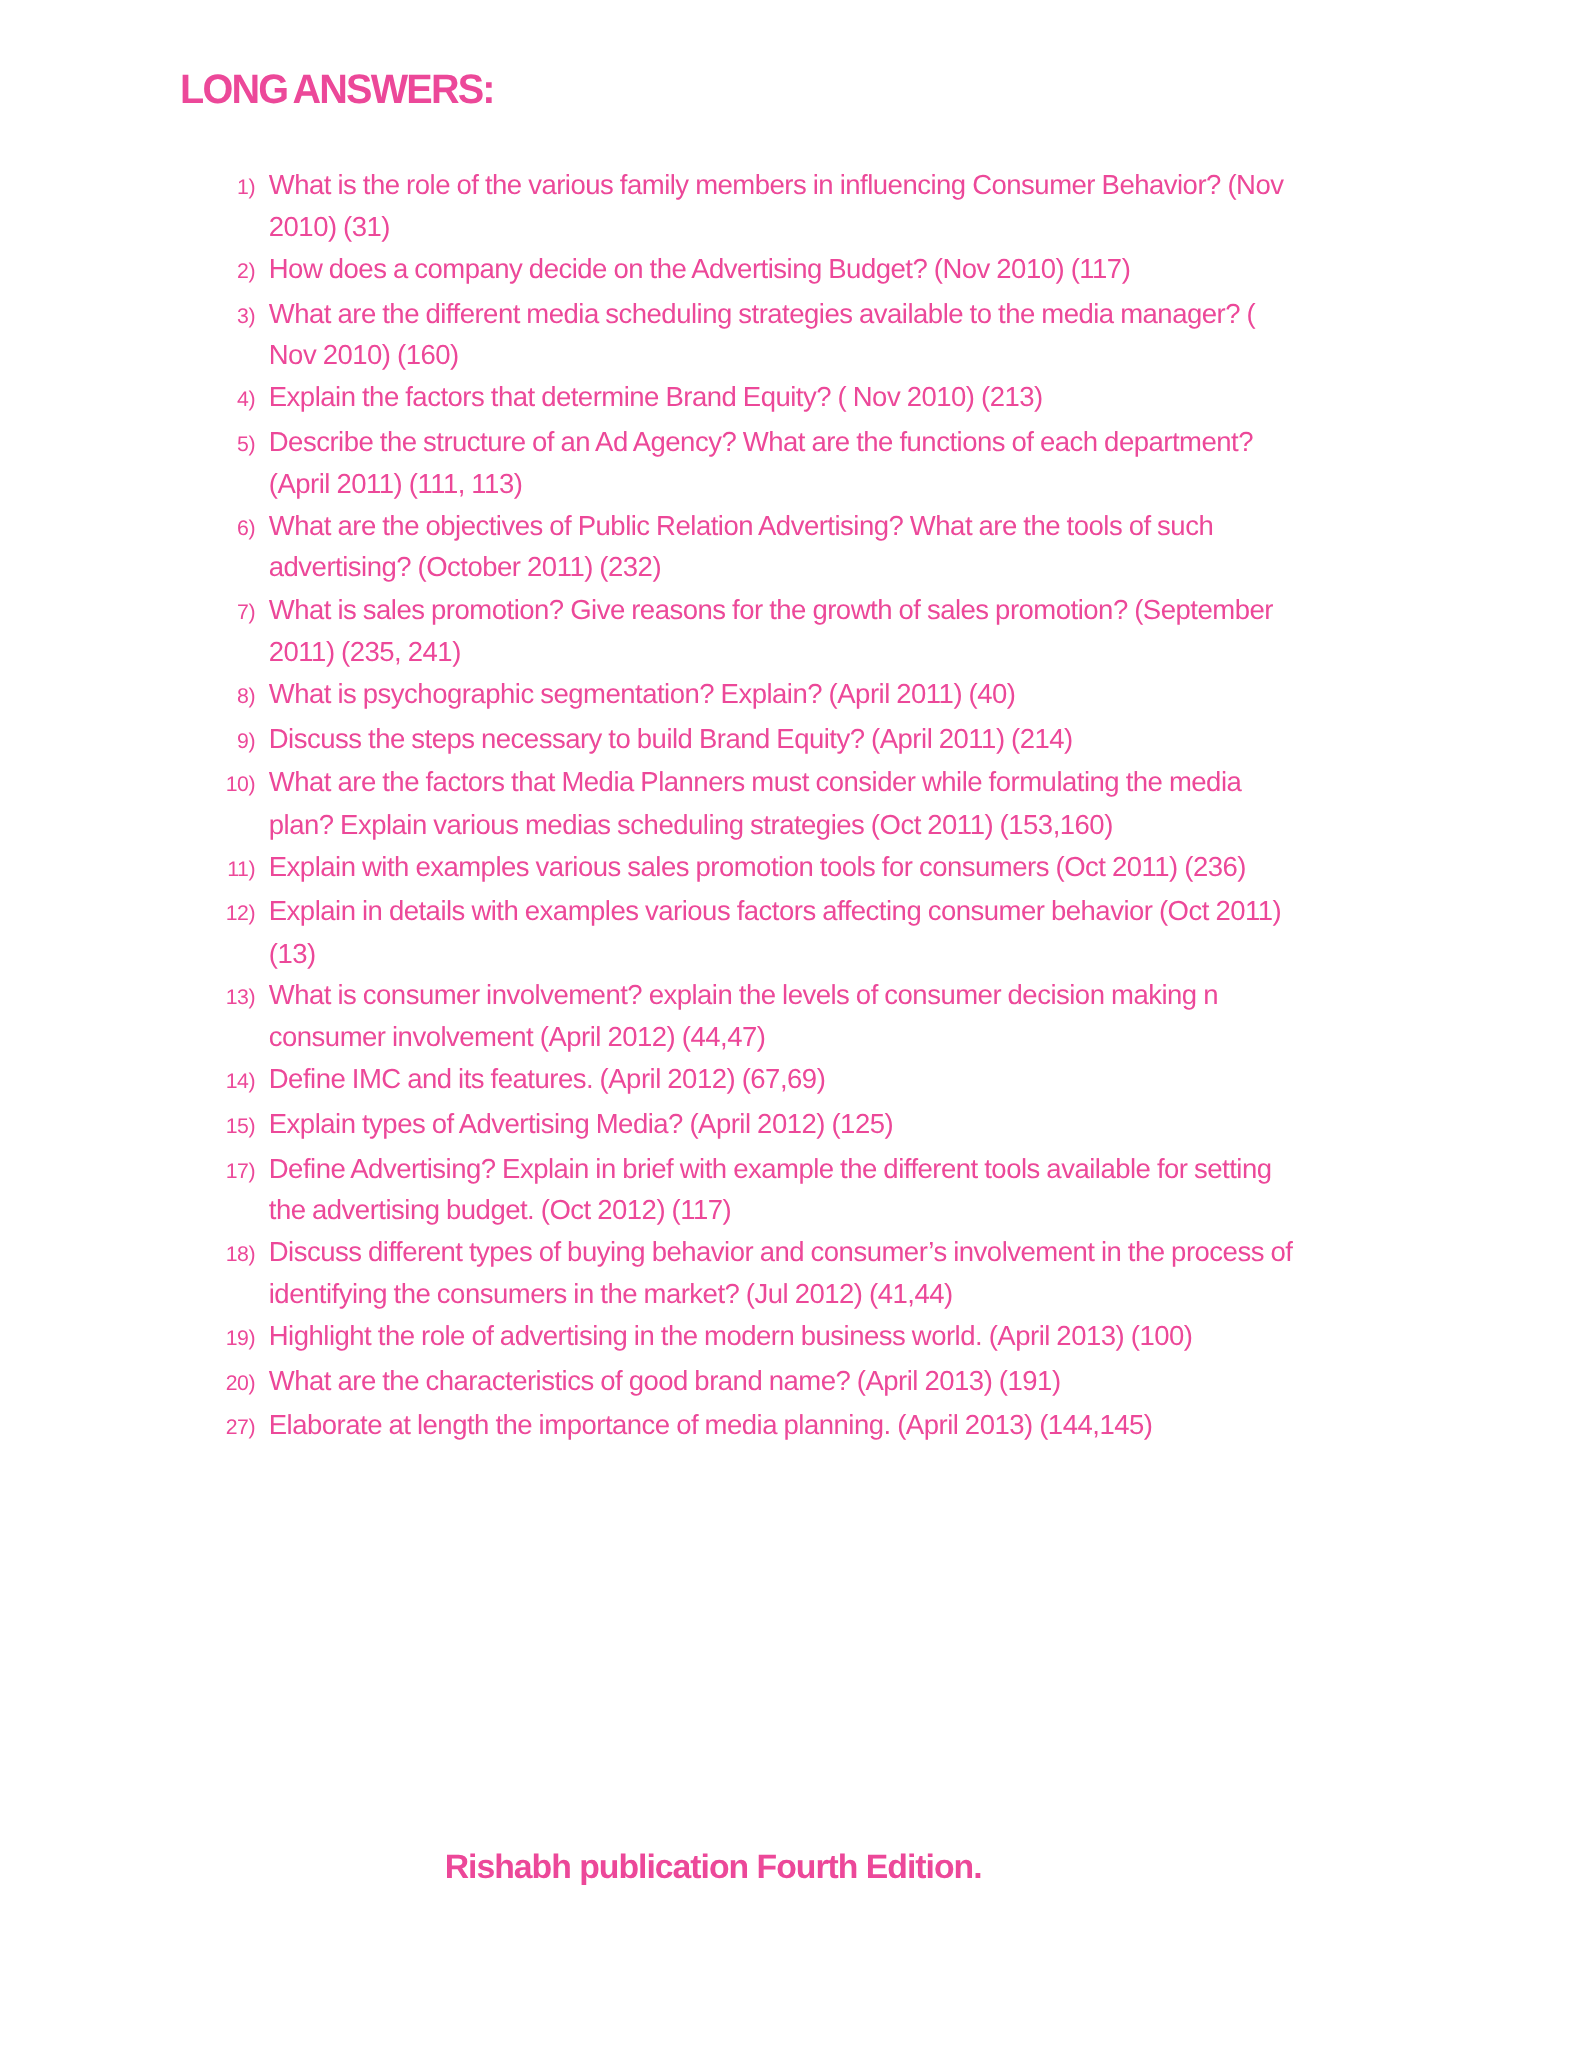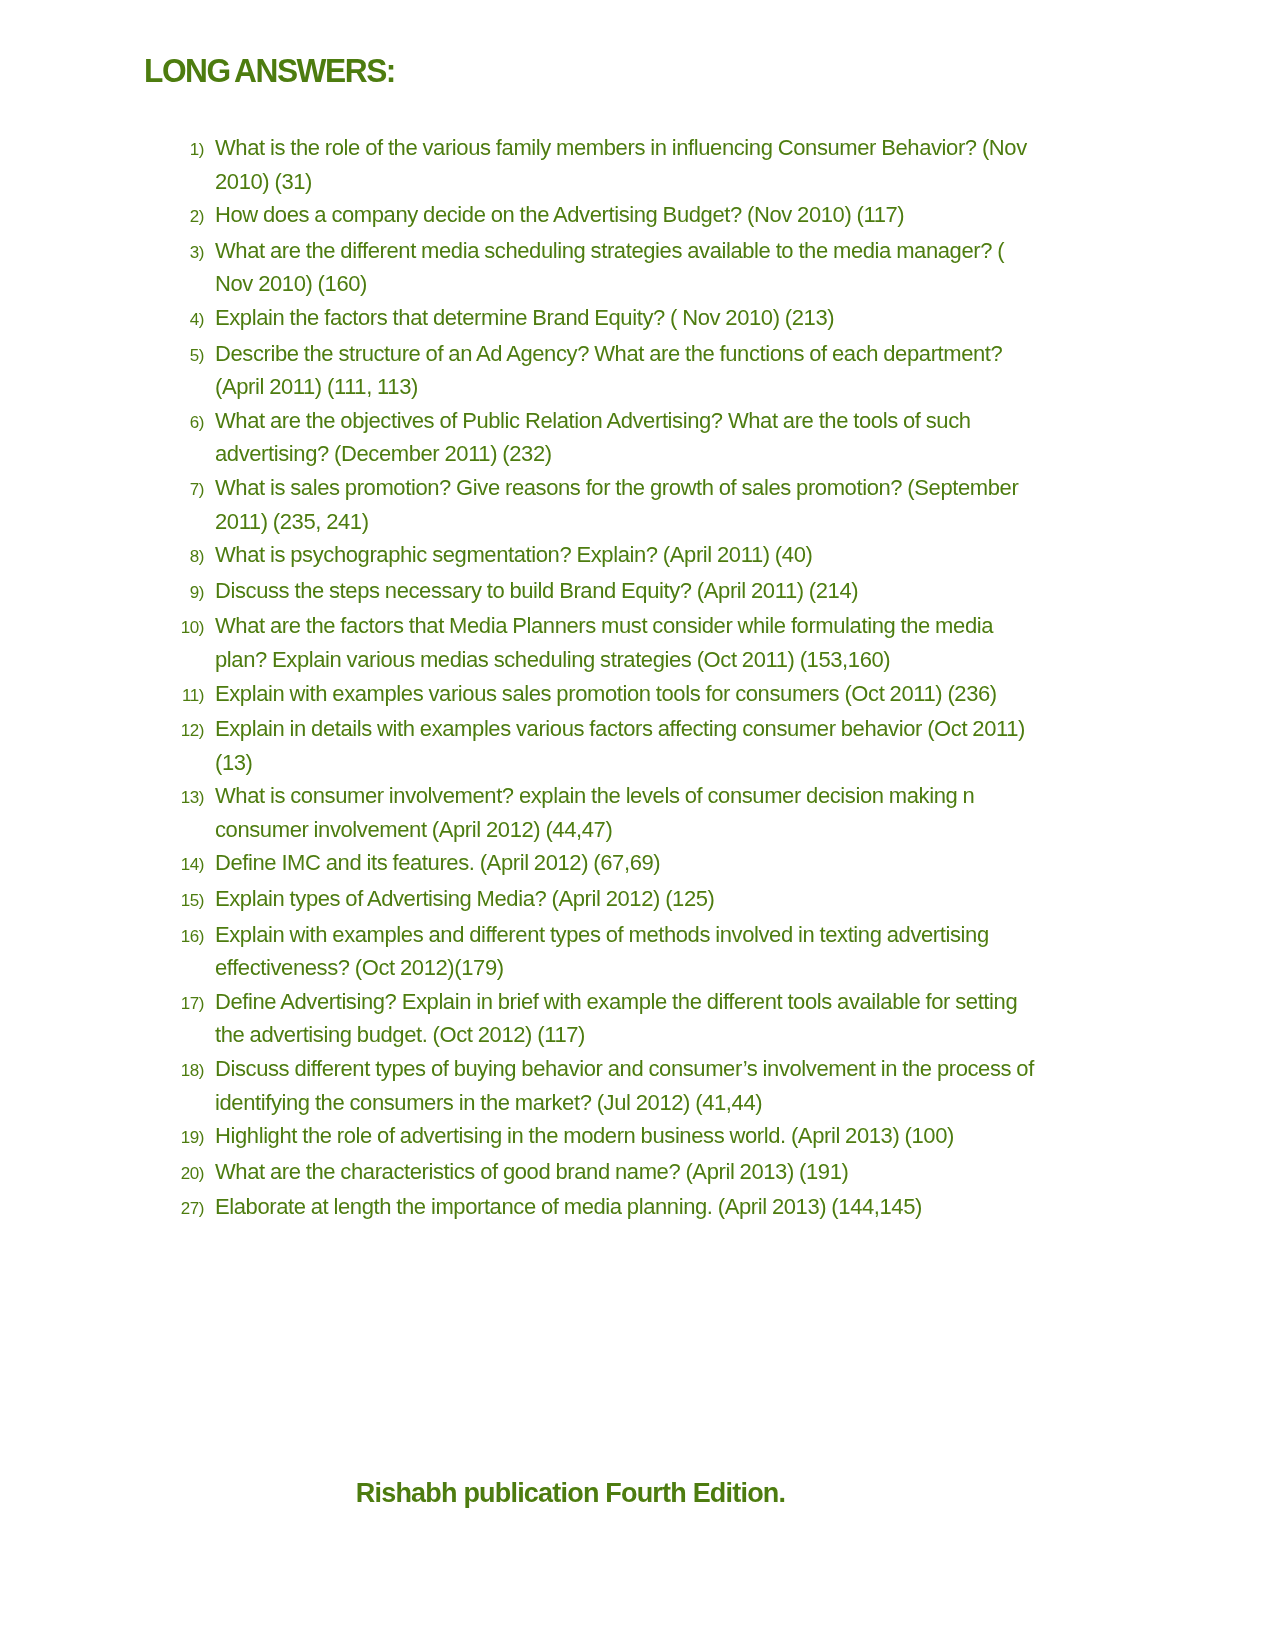--- a/index.html
+++ b/index.html
@@ -5,21 +5,21 @@
   html, body {
     margin: 0;
     padding: 0;
     background: #ffffff;
   }
   .page {
     position: relative;
     width: 1141px;
     height: 1650px;
     background: #ffffff;
-    color: #4d7c0f;
+    color: #ec4899;
     font-family: "Liberation Sans", sans-serif;
     overflow: hidden;
   }
   .heading {
     position: absolute;
     left: 144px;
     top: 52px;
     font-size: 33px;
     font-weight: bold;
     letter-spacing: -1.5px;
@@ -85,21 +85,21 @@
       <div class="q-row">
         <span class="q-num">4)</span>
         <span class="q-text">Explain the factors that determine Brand Equity? ( Nov 2010) (213)</span>
       </div>
       <div class="q-row">
         <span class="q-num">5)</span>
         <span class="q-text">Describe the structure of an Ad Agency? What are the functions of each department? (April 2011) (111, 113)</span>
       </div>
       <div class="q-row">
         <span class="q-num">6)</span>
-        <span class="q-text">What are the objectives of Public Relation Advertising? What are the tools of such advertising? (December 2011) (232)</span>
+        <span class="q-text">What are the objectives of Public Relation Advertising? What are the tools of such advertising? (October 2011) (232)</span>
       </div>
       <div class="q-row">
         <span class="q-num">7)</span>
         <span class="q-text">What is sales promotion? Give reasons for the growth of sales promotion? (September 2011) (235, 241)</span>
       </div>
       <div class="q-row">
         <span class="q-num">8)</span>
         <span class="q-text">What is psychographic segmentation? Explain? (April 2011) (40)</span>
       </div>
       <div class="q-row">
@@ -124,24 +124,20 @@
       </div>
       <div class="q-row">
         <span class="q-num">14)</span>
         <span class="q-text">Define IMC and its features. (April 2012) (67,69)</span>
       </div>
       <div class="q-row">
         <span class="q-num">15)</span>
         <span class="q-text">Explain types of Advertising Media? (April 2012) (125)</span>
       </div>
       <div class="q-row">
-        <span class="q-num">16)</span>
-        <span class="q-text">Explain with examples and different types of methods involved in texting advertising effectiveness? (Oct 2012)(179)</span>
-      </div>
-      <div class="q-row">
         <span class="q-num">17)</span>
         <span class="q-text">Define Advertising? Explain in brief with example the different tools available for setting the advertising budget. (Oct 2012) (117)</span>
       </div>
       <div class="q-row">
         <span class="q-num">18)</span>
         <span class="q-text">Discuss different types of buying behavior and consumer’s involvement in the process of identifying the consumers in the market? (Jul 2012) (41,44)</span>
       </div>
       <div class="q-row">
         <span class="q-num">19)</span>
         <span class="q-text">Highlight the role of advertising in the modern business world. (April 2013) (100)</span>

